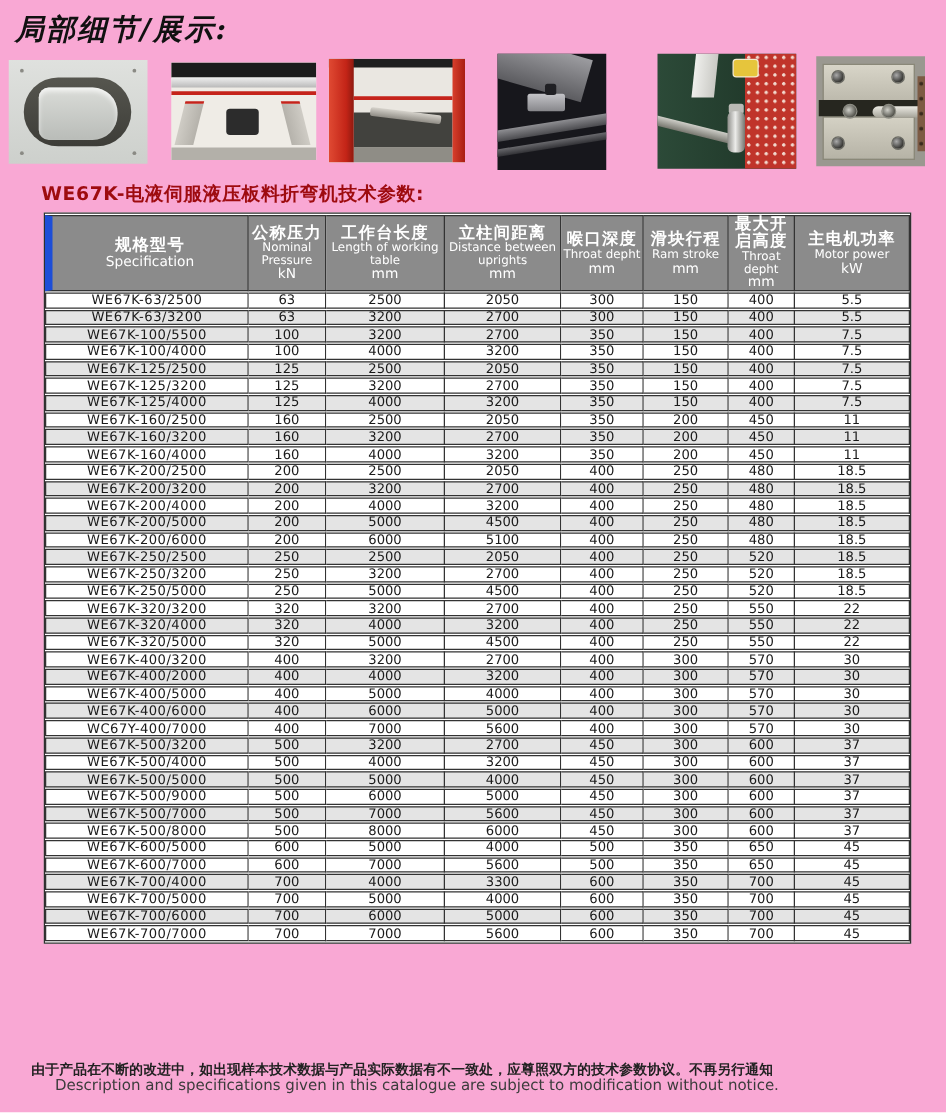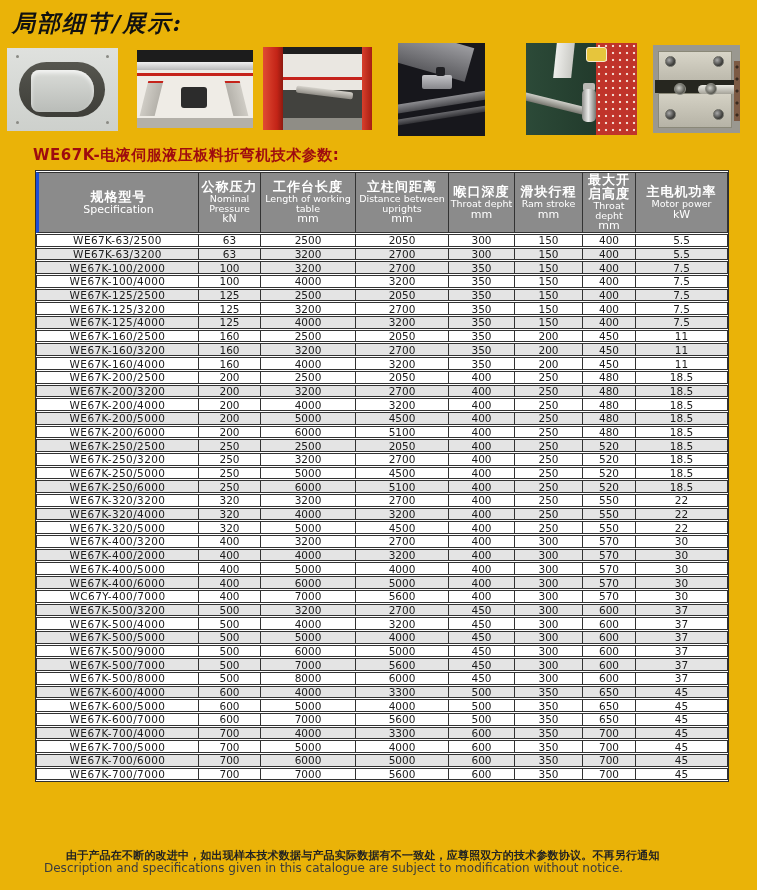--- a/index.html
+++ b/index.html
@@ -1,16 +1,16 @@
 <!DOCTYPE html>
 <html><head>
 <meta charset="utf-8">
 <style>
   html,body{margin:0;padding:0;background:#fff;}
-  #page{position:relative;width:757px;height:890px;background:#eab308;overflow:hidden;
+  #page{position:relative;width:757px;height:890px;background:#f9a8d4;overflow:hidden;
         font-family:"DejaVu Sans","Liberation Sans",sans-serif;}
 
   
   .section-title{position:absolute;left:12px;top:8px;font-family:"DejaVu Serif","Liberation Serif",serif;
         font-size:23px;font-weight:bold;font-style:italic;color:#111;letter-spacing:2px;}
 
   
   .photo{position:absolute;overflow:hidden;background:#ddd;}
   .abs{position:absolute;}
 
@@ -70,32 +70,32 @@
   .p6 .screwS{width:10px;height:10px;border-radius:50%;background:radial-gradient(circle at 40% 40%,#cfcfc8,#55554e 70%);border:1px solid #8b8b82;}
 
   
   .table-title{position:absolute;left:33px;top:146px;font-size:15px;font-weight:bold;color:#9e0b0f;letter-spacing:.5px;}
 
   
   table.spec{position:absolute;left:35px;top:170px;width:692px;table-layout:fixed;
       border-collapse:separate;border-spacing:0 1px;border:1px solid #2f2f2f;background:#fff;}
   table.spec th{background:#8b8b8b;color:#fff;font-weight:bold;vertical-align:middle;text-align:center;
       box-sizing:border-box;height:56px;padding:0 1px;border:1px solid #333;border-left:none;}
-  table.spec th:first-child{border-left:3px solid #1d4ed8;}
+  table.spec th:first-child{border-left:6px solid #1d4ed8;}
   .h-cn{font-size:13px;line-height:1.08;letter-spacing:1px;}
   .h-en{font-size:9.5px;font-weight:normal;line-height:1.02;letter-spacing:0;}
   th:first-child .h-en{font-size:11px;}
   .h-unit{font-size:11px;font-weight:normal;line-height:1.05;}
   table.spec td{box-sizing:border-box;height:12.7px;padding:0;border:1px solid #333;border-left:none;
       text-align:center;vertical-align:middle;font-size:10.5px;line-height:10px;color:#1a1a1a;background:#fff;}
   table.spec td:first-child{border-left:1px solid #333;letter-spacing:.4px;}
   table.spec tr.alt td{background:#e4e4e4;}
 
   
-  .note-cn{position:absolute;left:25px;top:848px;font-size:11px;font-weight:600;color:#222;letter-spacing:.2px;margin-left:41px;}
+  .note-cn{position:absolute;left:25px;top:848px;font-size:11px;font-weight:600;color:#222;letter-spacing:.2px;}
   .note-en{position:absolute;left:44px;top:861px;font-size:12px;color:#3c3c3c;}
 </style>
 </head>
 <body>
 
 <div id="page">
 
   <div class="section-title">局部细节/展示:</div>
 
   <div class="photo p1" style="left:7px;top:48px;width:111px;height:83px;">
@@ -229,21 +229,21 @@
           <td>WE67K-63/3200</td>
           <td>63</td>
           <td>3200</td>
           <td>2700</td>
           <td>300</td>
           <td>150</td>
           <td>400</td>
           <td>5.5</td>
         </tr>
         <tr class="alt">
-          <td>WE67K-100/2000</td>
+          <td>WE67K-100/5500</td>
           <td>100</td>
           <td>3200</td>
           <td>2700</td>
           <td>350</td>
           <td>150</td>
           <td>400</td>
           <td>7.5</td>
         </tr>
         <tr>
           <td>WE67K-100/4000</td>
@@ -388,30 +388,20 @@
         <tr>
           <td>WE67K-250/5000</td>
           <td>250</td>
           <td>5000</td>
           <td>4500</td>
           <td>400</td>
           <td>250</td>
           <td>520</td>
           <td>18.5</td>
         </tr>
-        <tr class="alt">
-          <td>WE67K-250/6000</td>
-          <td>250</td>
-          <td>6000</td>
-          <td>5100</td>
-          <td>400</td>
-          <td>250</td>
-          <td>520</td>
-          <td>18.5</td>
-        </tr>
         <tr>
           <td>WE67K-320/3200</td>
           <td>320</td>
           <td>3200</td>
           <td>2700</td>
           <td>400</td>
           <td>250</td>
           <td>550</td>
           <td>22</td>
         </tr>
@@ -538,85 +528,75 @@
         <tr>
           <td>WE67K-500/8000</td>
           <td>500</td>
           <td>8000</td>
           <td>6000</td>
           <td>450</td>
           <td>300</td>
           <td>600</td>
           <td>37</td>
         </tr>
-        <tr class="alt">
-          <td>WE67K-600/4000</td>
-          <td>600</td>
-          <td>4000</td>
-          <td>3300</td>
+        <tr>
+          <td>WE67K-600/5000</td>
+          <td>600</td>
+          <td>5000</td>
+          <td>4000</td>
           <td>500</td>
           <td>350</td>
           <td>650</td>
           <td>45</td>
         </tr>
         <tr>
-          <td>WE67K-600/5000</td>
-          <td>600</td>
-          <td>5000</td>
-          <td>4000</td>
+          <td>WE67K-600/7000</td>
+          <td>600</td>
+          <td>7000</td>
+          <td>5600</td>
           <td>500</td>
           <td>350</td>
           <td>650</td>
           <td>45</td>
         </tr>
-        <tr>
-          <td>WE67K-600/7000</td>
-          <td>600</td>
+        <tr class="alt">
+          <td>WE67K-700/4000</td>
+          <td>700</td>
+          <td>4000</td>
+          <td>3300</td>
+          <td>600</td>
+          <td>350</td>
+          <td>700</td>
+          <td>45</td>
+        </tr>
+        <tr>
+          <td>WE67K-700/5000</td>
+          <td>700</td>
+          <td>5000</td>
+          <td>4000</td>
+          <td>600</td>
+          <td>350</td>
+          <td>700</td>
+          <td>45</td>
+        </tr>
+        <tr class="alt">
+          <td>WE67K-700/6000</td>
+          <td>700</td>
+          <td>6000</td>
+          <td>5000</td>
+          <td>600</td>
+          <td>350</td>
+          <td>700</td>
+          <td>45</td>
+        </tr>
+        <tr>
+          <td>WE67K-700/7000</td>
+          <td>700</td>
           <td>7000</td>
           <td>5600</td>
-          <td>500</td>
-          <td>350</td>
-          <td>650</td>
-          <td>45</td>
-        </tr>
-        <tr class="alt">
-          <td>WE67K-700/4000</td>
-          <td>700</td>
-          <td>4000</td>
-          <td>3300</td>
-          <td>600</td>
-          <td>350</td>
-          <td>700</td>
-          <td>45</td>
-        </tr>
-        <tr>
-          <td>WE67K-700/5000</td>
-          <td>700</td>
-          <td>5000</td>
-          <td>4000</td>
-          <td>600</td>
-          <td>350</td>
-          <td>700</td>
-          <td>45</td>
-        </tr>
-        <tr class="alt">
-          <td>WE67K-700/6000</td>
-          <td>700</td>
-          <td>6000</td>
-          <td>5000</td>
-          <td>600</td>
-          <td>350</td>
-          <td>700</td>
-          <td>45</td>
-        </tr>
-        <tr>
-          <td>WE67K-700/7000</td>
-          <td>700</td>
-          <td>7000</td>
-          <td>5600</td>
           <td>600</td>
           <td>350</td>
           <td>700</td>
           <td>45</td>
         </tr>
       </tbody>
   </table>
 
   <div class="note-cn">由于产品在不断的改进中，如出现样本技术数据与产品实际数据有不一致处，应尊照双方的技术参数协议。不再另行通知</div>
   <div class="note-en">Description and specifications given in this catalogue are subject to modification without notice.</div>

